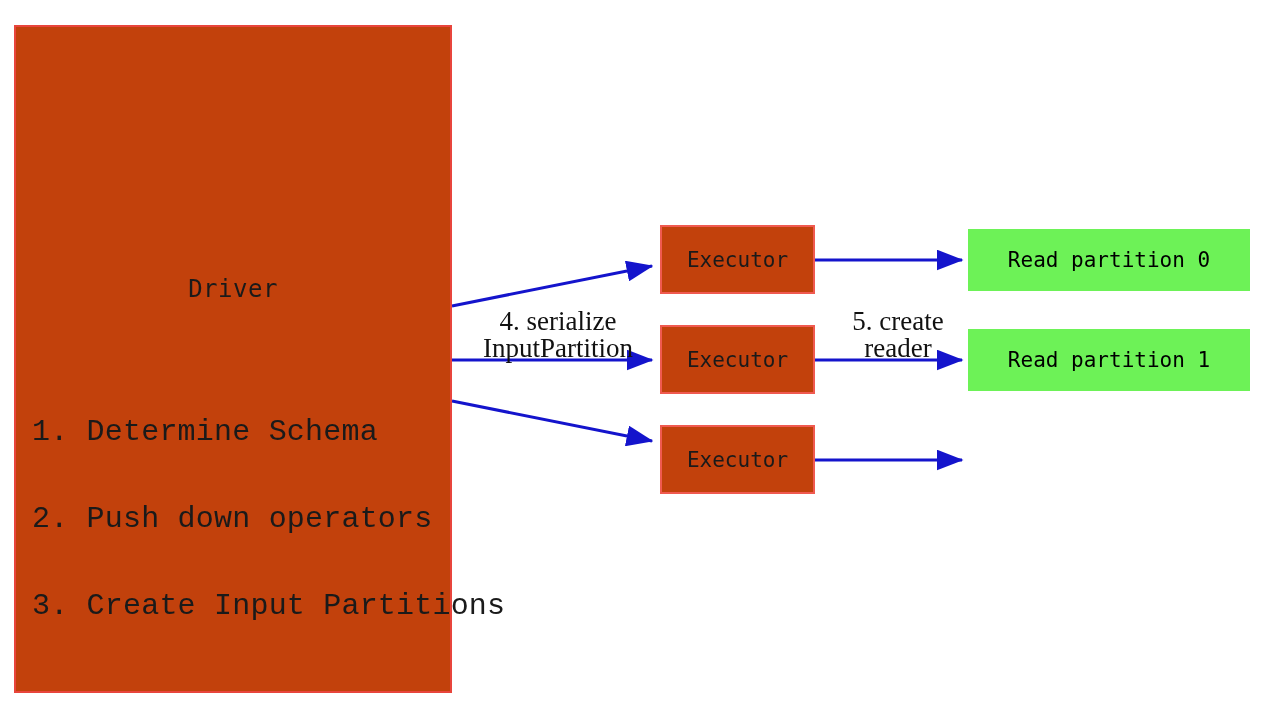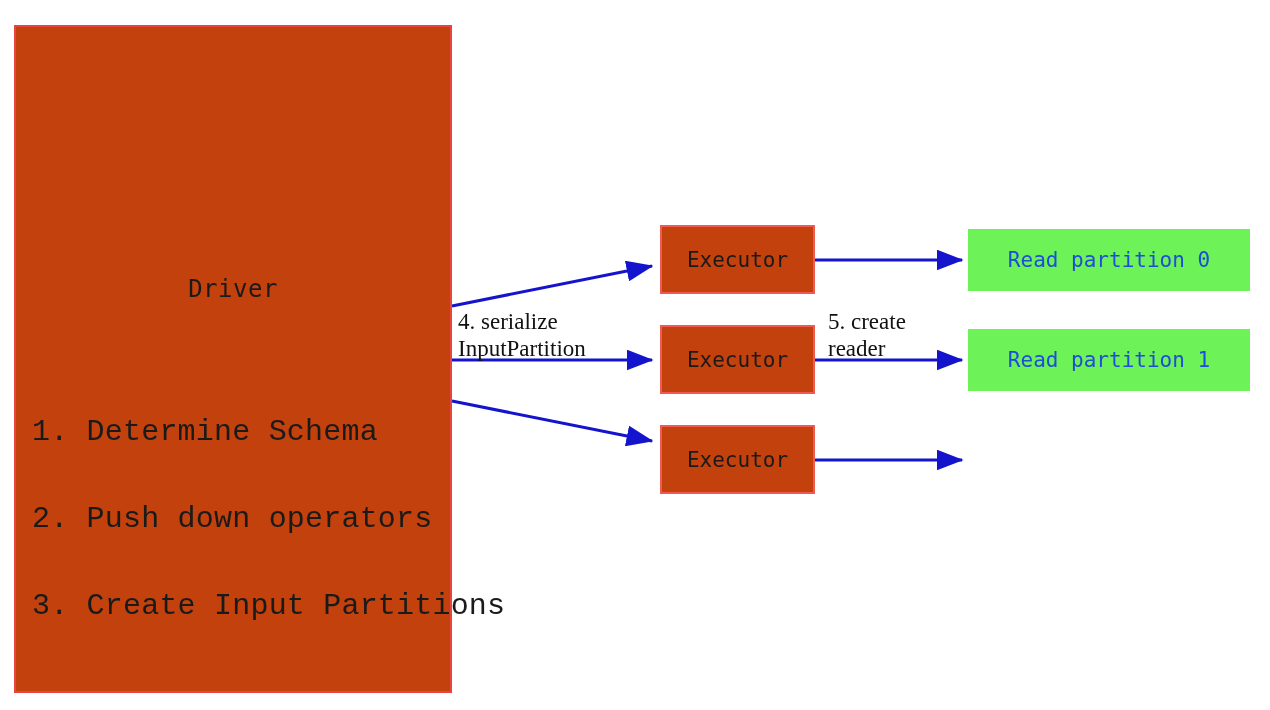--- a/index.html
+++ b/index.html
@@ -86,33 +86,33 @@
     position: absolute;
     left: 968px;
     width: 282px;
     height: 62px;
     background: #6df257;
     display: flex;
     align-items: center;
     justify-content: center;
     font-family: "DejaVu Sans Mono", "Liberation Mono", monospace;
     font-size: 21px;
-    color: #1d4ed8;
+    color: #000000;
   }
   .part-1 { top: 229px; }
   .part-2 { top: 329px; }
   .part-3 { top: 429px; }
 
   
   .edge-label {
     position: absolute;
     font-family: "Liberation Serif", "DejaVu Serif", serif;
-    font-size: 23px;
+    font-size: 27px;
     color: #111111;
-    text-align: left;
+    text-align: center;
     line-height: 27px;
     white-space: nowrap;
   }
   .label-serialize {
     left: 458px;
     top: 308px;
     width: 200px;
   }
   .label-create-reader {
     left: 828px;

